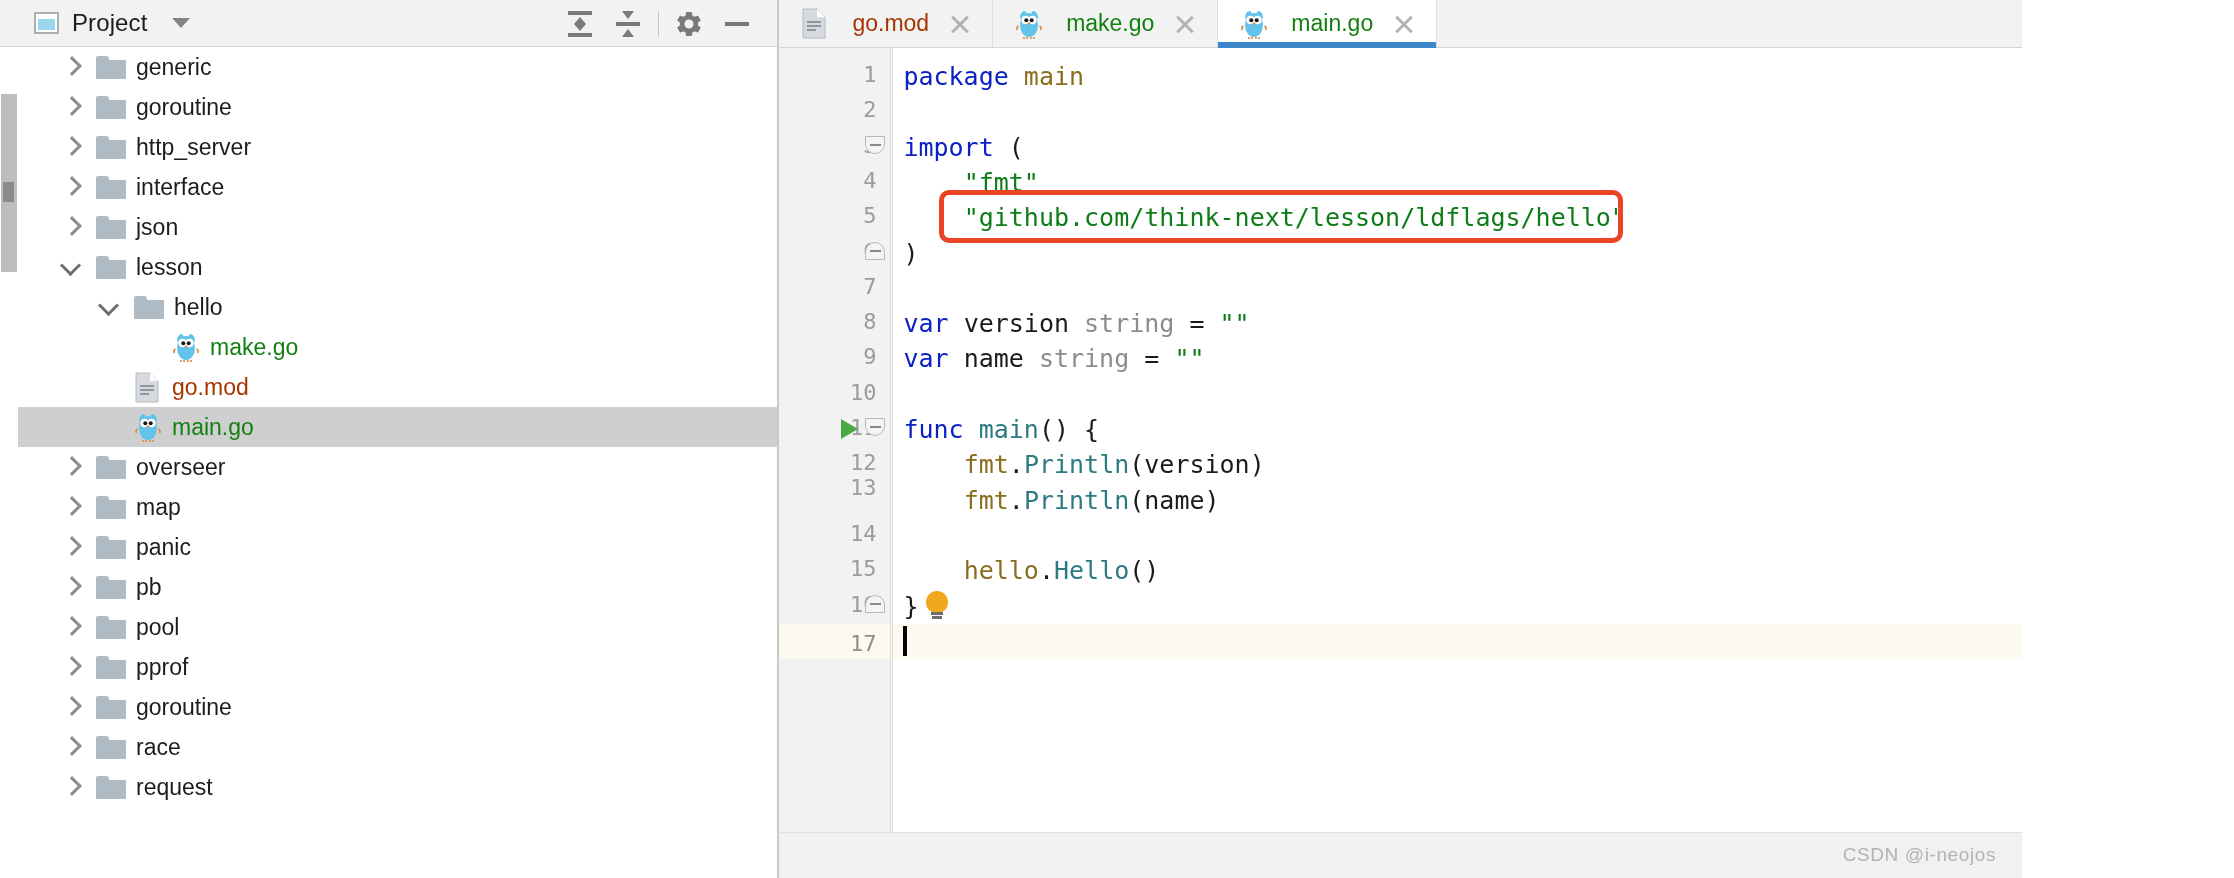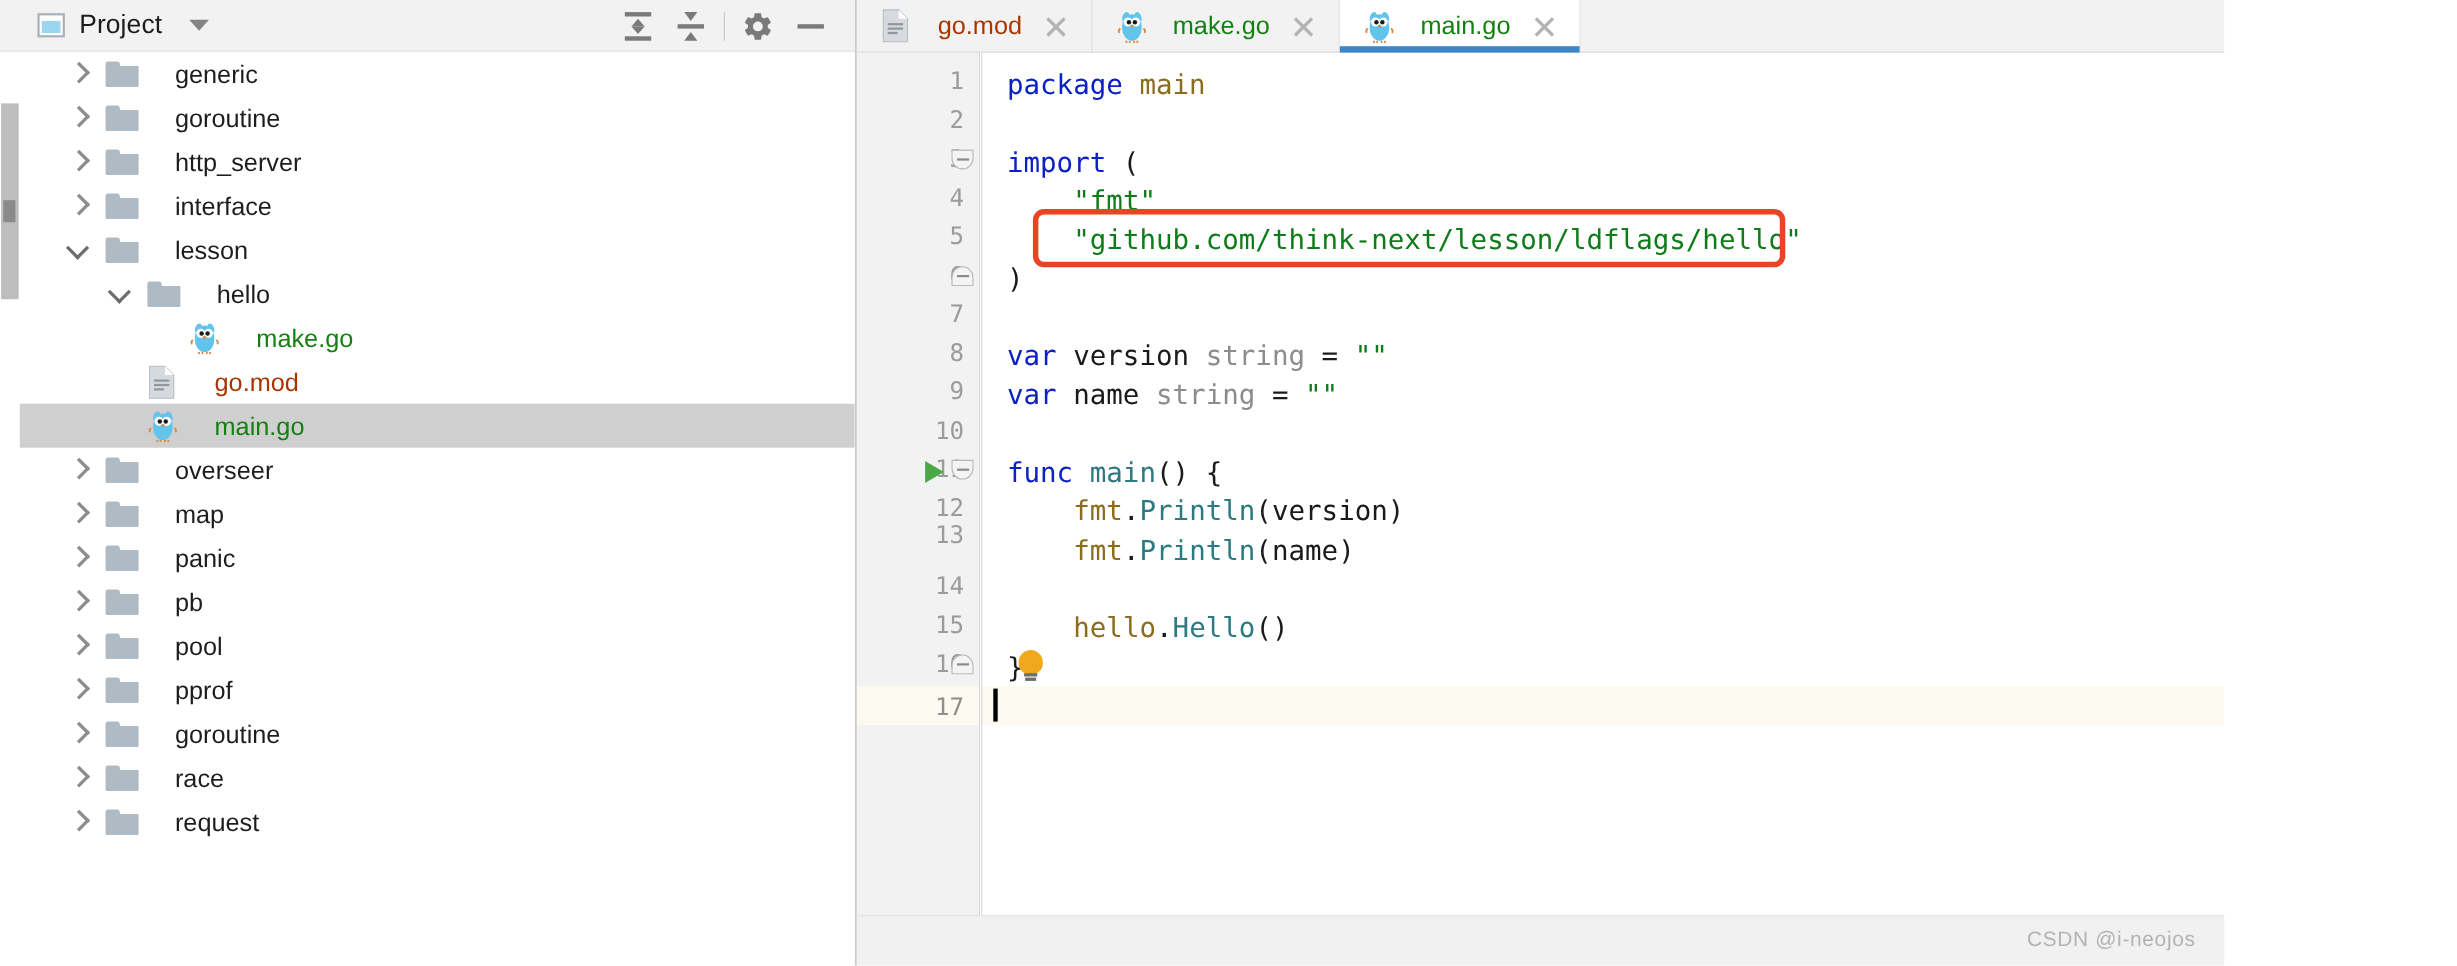--- a/index.html
+++ b/index.html
@@ -113,21 +113,21 @@
     background:#aebac4; border-radius:1px;
   }
   .folder-icon::after {
     content:""; position:absolute; left:0; top:0px; width:13px; height:6px;
     background:#aebac4; border-radius:2px 3px 0 0;
   }
 
   .go-icon { flex:0 0 28px; width:28px; height:30px; margin-right: 10px; position: relative; }
   .gomod-icon { flex:0 0 26px; width:26px; height:31px; margin-right: 12px; position: relative; }
 
-  .node-label { line-height: 1; margin-left: 23px; }
+  .node-label { line-height: 1; }
   .node-label.go { color: #138011; }
   .node-label.mod { color: #a83400; }
 
   
   .editor-area {
     position: relative;
     width: 1373px; height: 878px;
     background: #ffffff;
     display: flex; flex-direction: column;
   }
@@ -188,21 +188,21 @@
 
   .code-pane {
     position: relative; flex: 1; background: #ffffff;
     font-family: "DejaVu Sans Mono", monospace;
     font-size: 25px;
   }
   .current-line-hl {
     position: absolute; left: 0; right: 0; height: 35px; background: #fcfaf0;
   }
   .code-line {
-    position: absolute; left: 24px; white-space: pre; line-height: 1;
+    position: absolute; left: 12px; white-space: pre; line-height: 1;
     color: #1a1a1a;
   }
   .kw   { color: #0c21c4; }
   .pkg  { color: #8a6d1d; }
   .str  { color: #0e7c18; }
   .typ  { color: #8c8c8c; }
   .fn   { color: #2d7a82; }
   .ident{ color: #1a1a1a; }
   .plain{ color: #1a1a1a; }
 
@@ -332,20 +332,29 @@
             <span class="node-label">http_server</span>
           </div>
           <div class="tree-row">
             <span style="flex: 0 0 40px;"></span>
             <span class="twisty right"></span>
             <span style="flex: 0 0 12px;"></span>
             <span style="display: flex; align-items: center;">
               <span class="folder-icon"></span>
             </span>
             <span class="node-label">interface</span>
+          </div>
+          <div class="tree-row">
+            <span style="flex: 0 0 40px;"></span>
+            <span class="twisty right"></span>
+            <span style="flex: 0 0 12px;"></span>
+            <span style="display: flex; align-items: center;">
+              <span class="folder-icon"></span>
+            </span>
+            <span class="node-label">json</span>
           </div>
           <div class="tree-row">
             <span style="flex: 0 0 40px;"></span>
             <span class="twisty down"></span>
             <span style="flex: 0 0 12px;"></span>
             <span style="display: flex; align-items: center;">
               <span class="folder-icon"></span>
             </span>
             <span class="node-label">lesson</span>
           </div>

